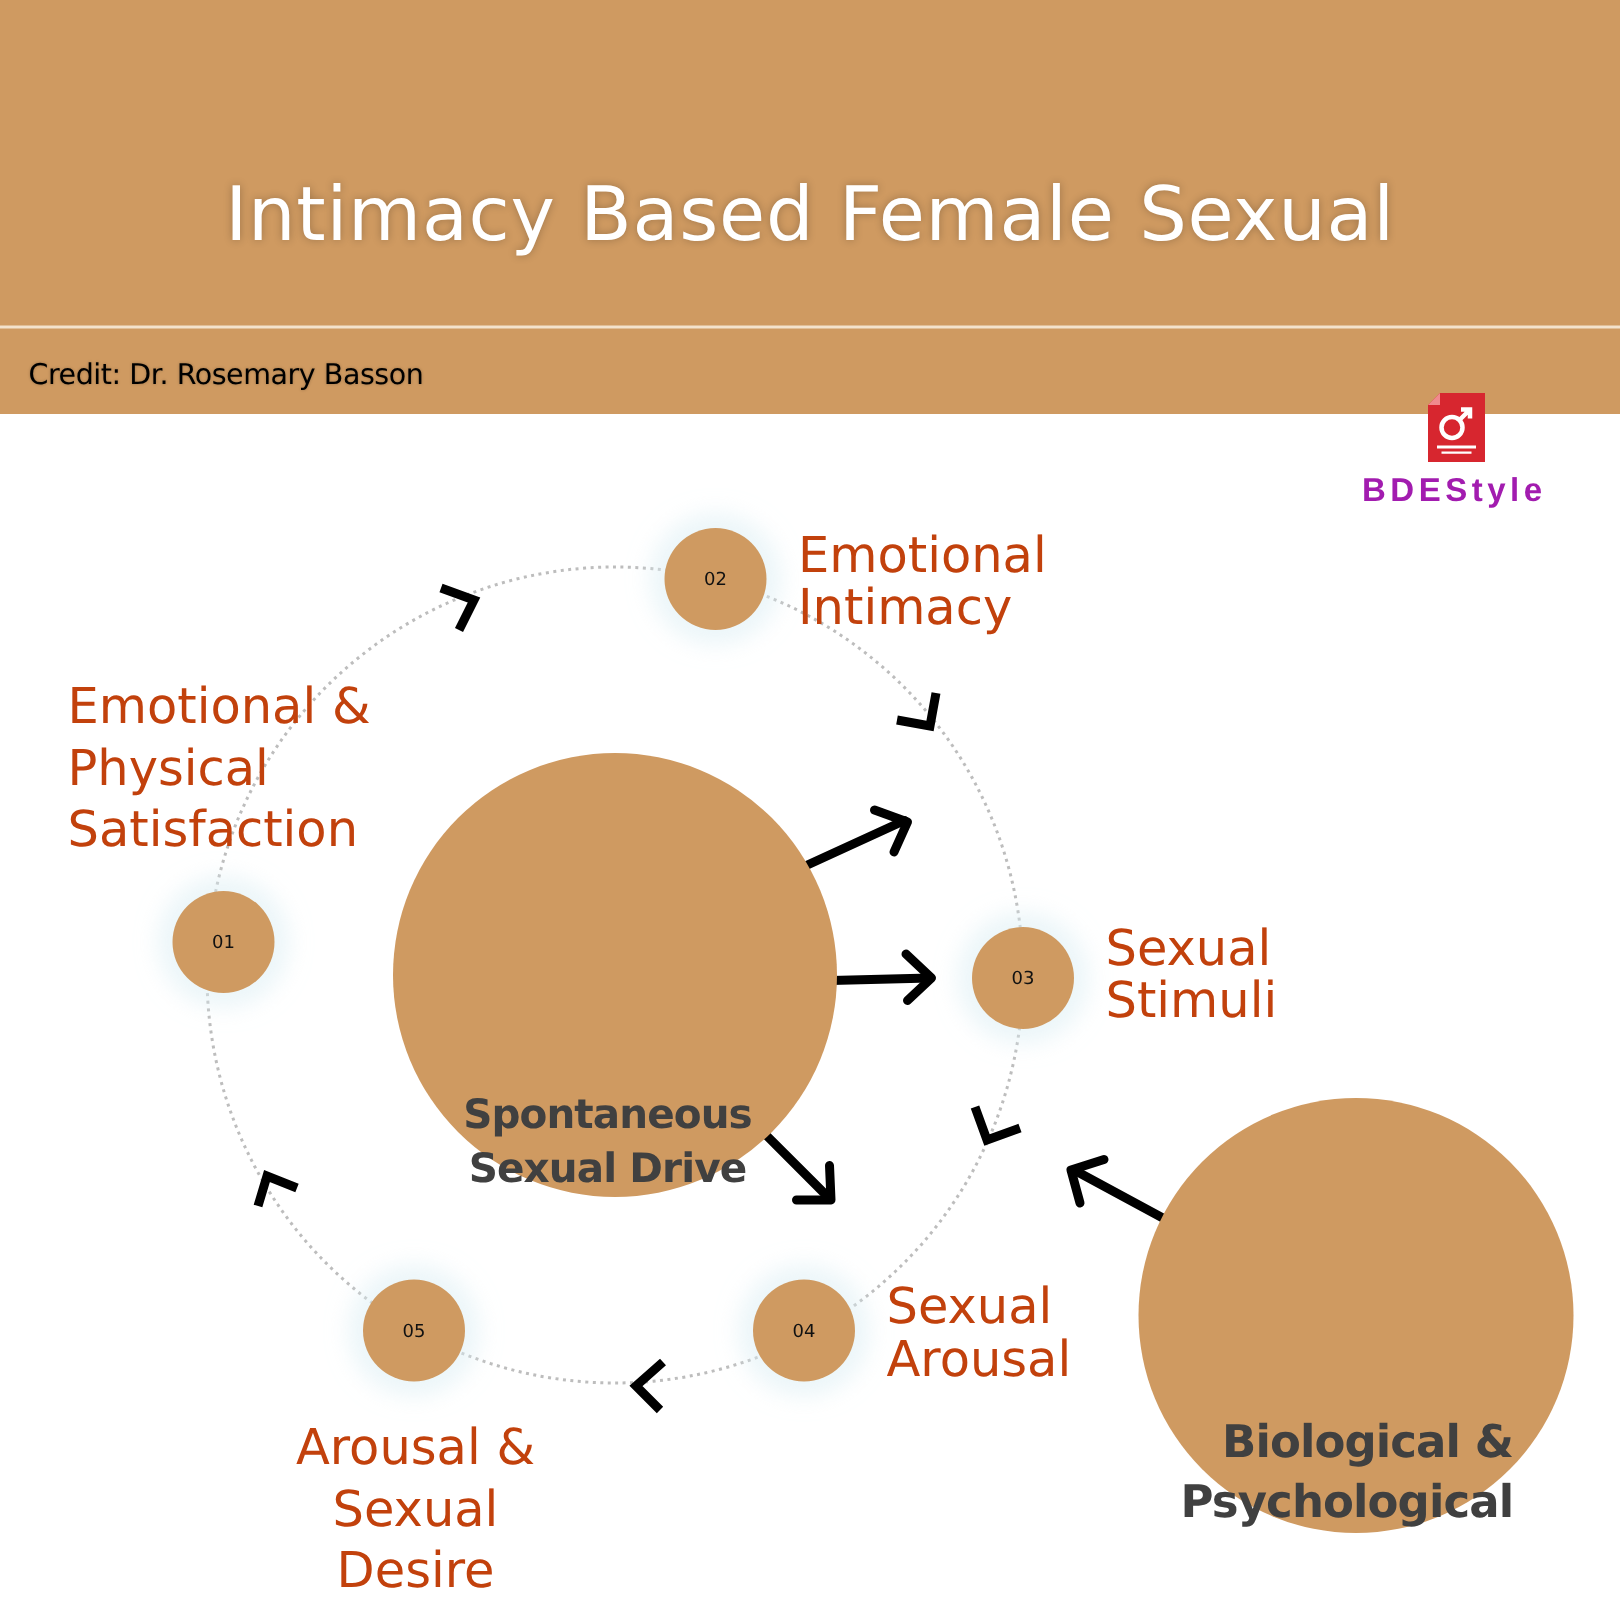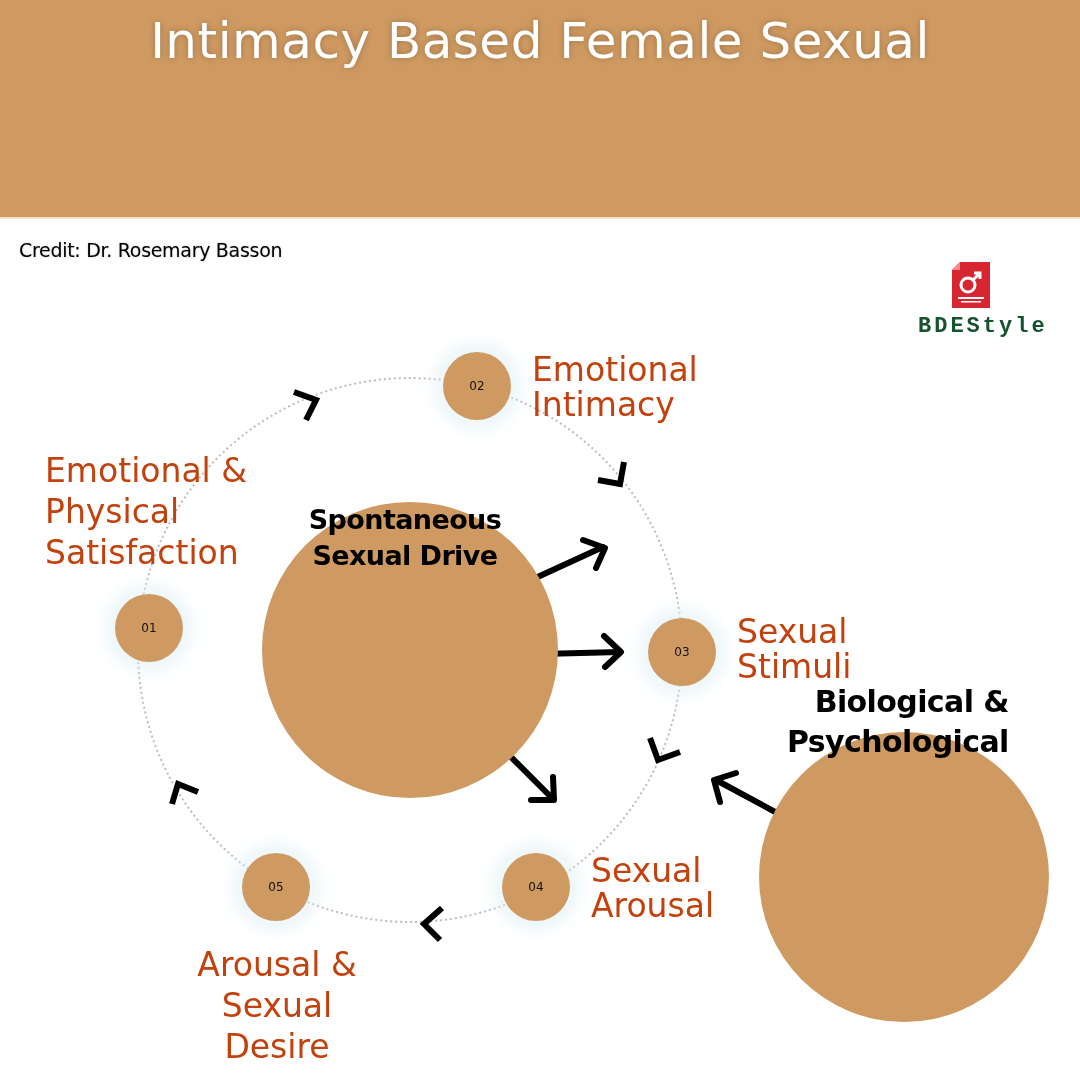--- a/index.html
+++ b/index.html
@@ -1,53 +1,53 @@
 <!DOCTYPE html>
 <html><head>
   <meta charset="utf-8">
   <style>
     html, body { margin: 0; padding: 0; }
     body {
       width: 1080px; height: 1080px; position: relative; overflow: hidden;
       background: #ffffff; font-family: "DejaVu Sans", sans-serif; color: #000;
     }
     .header {
-      position: absolute; left: 0; top: 0; width: 1080px; height: 217px;
+      position: absolute; left: 0; top: 0; width: 1080px; height: 276px;
       background: #cf9a61;
-      display: flex; align-items: center; justify-content: flex-start; flex-direction: column;
+      display: flex; align-items: center; justify-content: center; flex-direction: column;
     }
     .header h1 {
       margin: 0; padding-top: 10px; color: #ffffff; font-weight: 500;
       font-size: 50px; line-height: 63px; text-align: center; letter-spacing: 0.5px;
       text-shadow: 0 0 6px rgba(0,0,0,0.25);
       font-family: "DejaVu Sans", sans-serif;
     }
     .header-line { position: absolute; left:0; top:217px; width:1080px; height:2px; background:#f3e2cc; }
     .credit {
       position: absolute; left: 19px; top: 239px; font-size: 19px; font-weight: normal;
       font-family: "DejaVu Sans", sans-serif; text-shadow: 0 0 2px rgba(0,0,0,0.25);
       letter-spacing: -0.3px;
     }
     .logo { position: absolute; left: 905px; top: 262px; width: 145px; height: 82px; }
     .logo-icon { position: absolute; left: 47px; top: 0; width: 38px; height: 46px; }
     .logo-text {
-      position: absolute; left: 13px; top: 52px; font-family: Liberation Mono, monospace;
-      font-weight: bold; font-size: 22px; color: #14532d; letter-spacing: 3px;
+      position: absolute; left: 3px; top: 52px; font-family: Liberation Sans, sans-serif;
+      font-weight: bold; font-size: 22px; color: #a21caf; letter-spacing: 3px;
     }
     svg.diagram { position: absolute; left: 0; top: 0; }
     .node {
       position: absolute; width: 68px; height: 68px; border-radius: 50%;
       background: #cf9a61; display: flex; align-items: center; justify-content: center;
       font-size: 12px; color: #111; box-shadow: 0 0 14px 10px rgba(220,238,244,0.55);
       font-family: "DejaVu Sans", sans-serif;
     }
     .big {
       position: absolute; border-radius: 50%; background: #cf9a61;
-      display: flex; align-items: flex-start; justify-content: center;
-      font-weight: 900; text-align: center; color: #000000;
+      display: flex; align-items: flex-end; justify-content: center;
+      font-weight: 900; text-align: center; color: #404040;
       font-family: "DejaVu Sans", sans-serif;
     }
     .label { position: absolute; font-size: 33px; line-height: 35px; color: #c2410c; font-family: "DejaVu Sans", sans-serif; }
   </style>
 </head>
 <body>
 
 <div class="header">
   <h1>
     <span>Intimacy Based Female Sexual</span><br>

